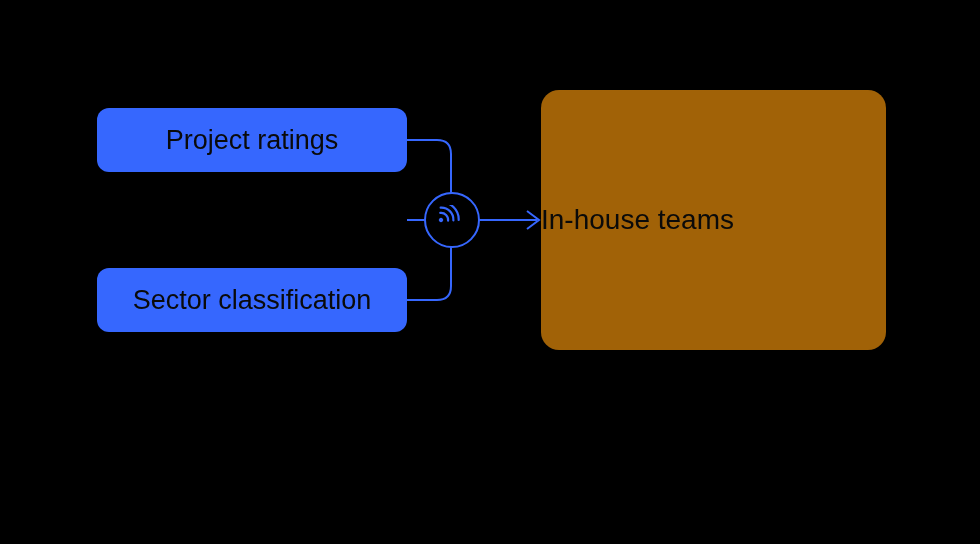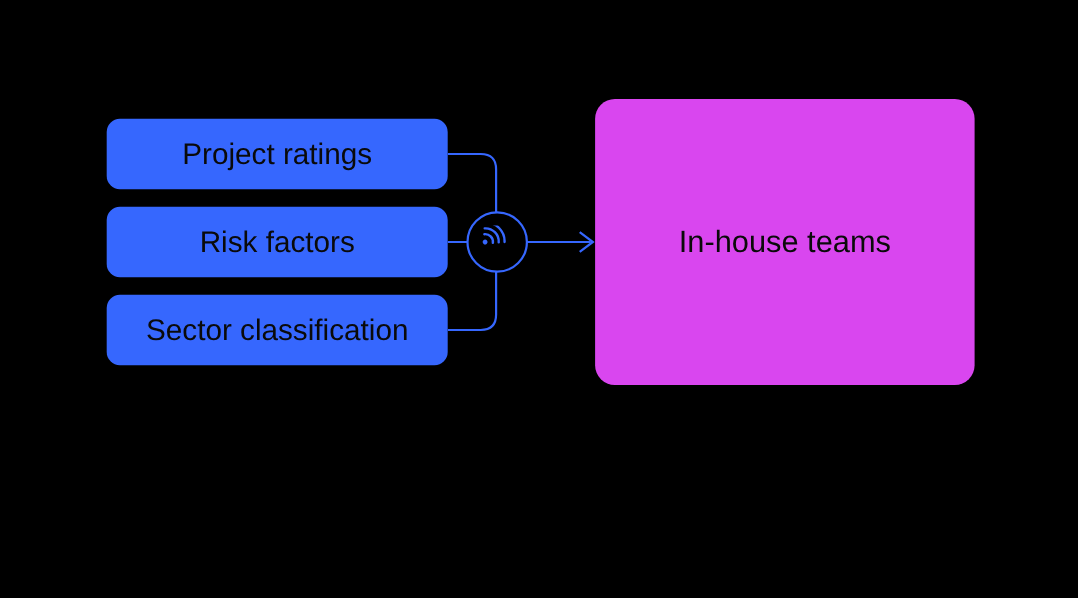--- a/index.html
+++ b/index.html
@@ -12,27 +12,27 @@
     color: #0a0a0a;
     font-size: 27px;
     display: flex;
     align-items: center;
     justify-content: center;
     width: 310px;
     height: 64px;
   }
   .output-card {
     position: absolute;
-    background: #d946ef;
+    background: #a16207;
     border-radius: 18px;
     color: #0a0a0a;
     font-size: 28px;
     display: flex;
     align-items: center;
-    justify-content: center;
+    justify-content: flex-start;
     width: 345px;
     height: 260px;
   }
   .connector {
     position: absolute;
     pointer-events: none;
   }
   .signal-node {
     position: absolute;
     width: 56px;
@@ -48,23 +48,20 @@
 </style>
 </head>
 <body>
 
 <div class="canvas">
 
   <div class="input-card" style="left:97px; top:108px;">
     <span>Project ratings</span>
   </div>
 
-  <div class="input-card" style="left:97px; top:188px;">
-    <span>Risk factors</span>
-  </div>
 
   <div class="input-card" style="left:97px; top:268px;border-radius:12px;">
     <span>Sector classification</span>
   </div>
 
   <svg class="connector" style="left:407px; top:130px; width:60px; height:100px;">
     <path d="M 0 10 L 30 10 Q 44 10 44 24 L 44 100" fill="none" stroke="#3667fe" stroke-width="2"></path>
   </svg>
 
   <svg class="connector" style="left:407px; top:210px; width:28px; height:20px;">

